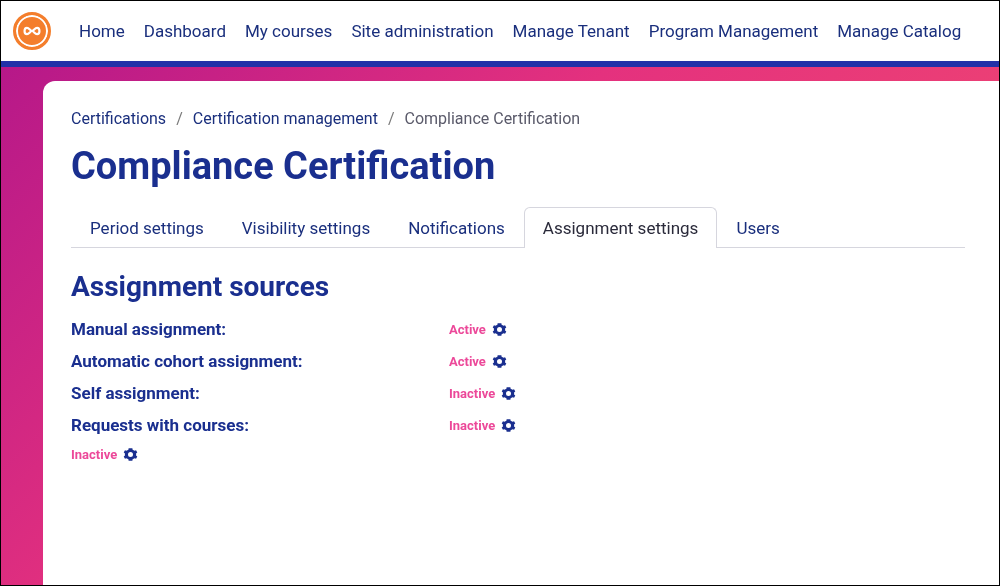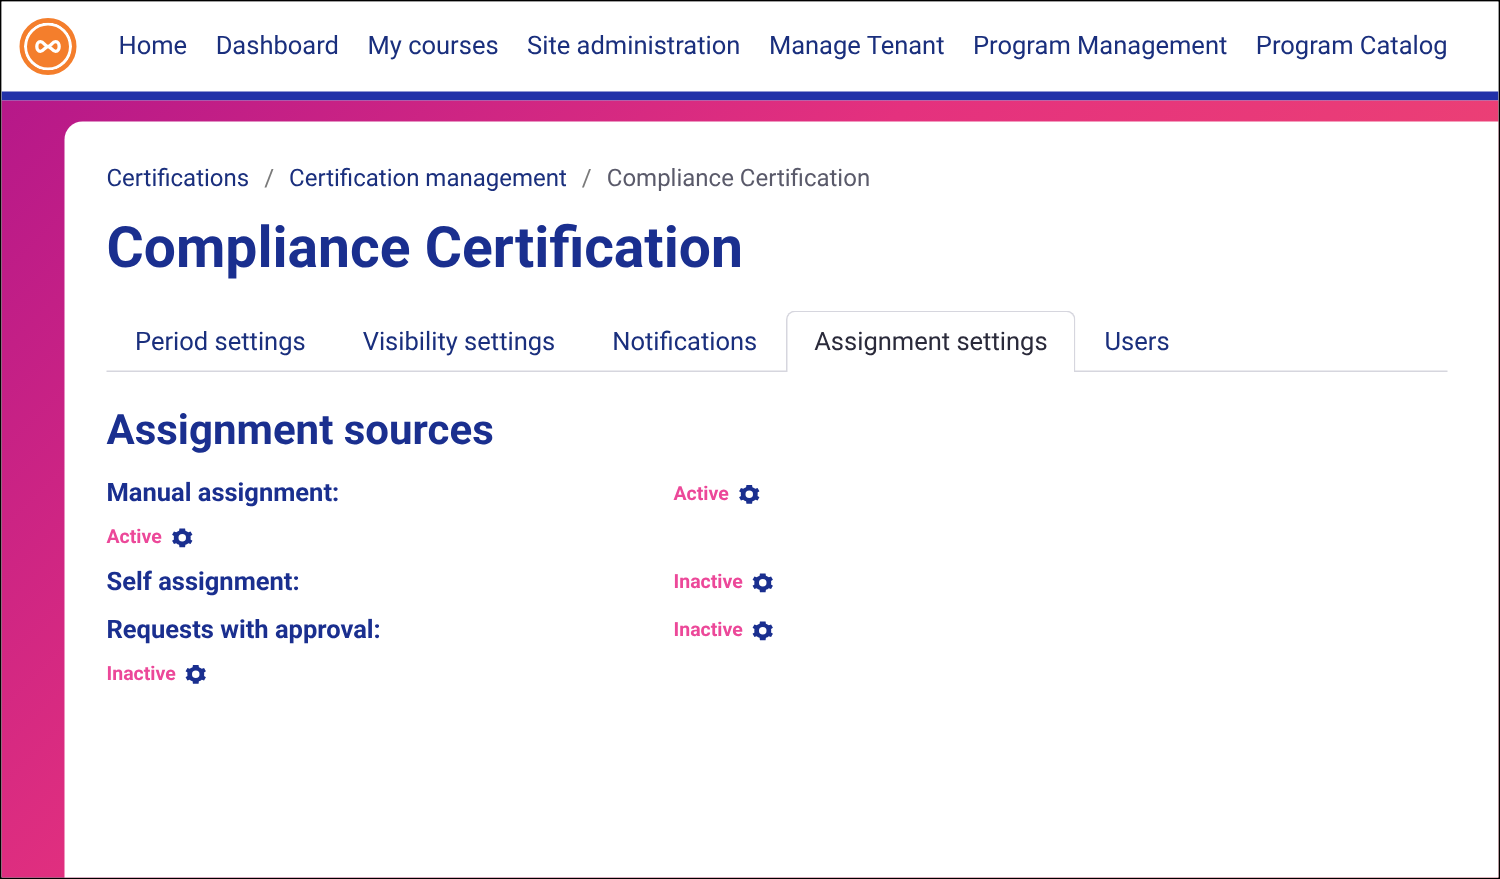--- a/index.html
+++ b/index.html
@@ -143,21 +143,21 @@
       <path d="M6.5 8.5 C3 8.5 3 15.5 6.5 15.5 C9 15.5 10 12 12 12 C14 12 15 15.5 17.5 15.5 C21 15.5 21 8.5 17.5 8.5 C15 8.5 14 12 12 12 C10 12 9 8.5 6.5 8.5 Z" fill="none" stroke="#fff" stroke-width="2.4" stroke-linecap="round"></path>
     </svg>
   </div>
   <nav class="nav">
     <a class="nav-item">Home</a>
     <a class="nav-item">Dashboard</a>
     <a class="nav-item">My courses</a>
     <a class="nav-item">Site administration</a>
     <a class="nav-item">Manage Tenant</a>
     <a class="nav-item">Program Management</a>
-    <a class="nav-item">Program Catalog</a>
+    <a class="nav-item">Manage Catalog</a>
   </nav>
 </div>
 
 <div class="gradient-bg">
   <div class="card">
 
     <div class="breadcrumb">
       <a>Certifications</a>
       <span class="breadcrumb-sep">/</span>
       <a>Certification management</a>
@@ -181,40 +181,41 @@
       <span class="source-label">Manual assignment:</span>
       <span class="source-status">Active</span>
       <span class="gear">
         <svg viewBox="0 0 24 24">
             <path fill="#1a2f8f" d="M12 8a4 4 0 1 0 0 8 4 4 0 0 0 0-8zm9 4c0 .6-.05 1.2-.15 1.77l2 1.56-2 3.46-2.35-.95c-.92.74-1.98 1.3-3.13 1.64L15 22h-6l-.37-2.52a8.9 8.9 0 0 1-3.13-1.64l-2.35.95-2-3.46 2-1.56C3.05 13.2 3 12.6 3 12s.05-1.2.15-1.77l-2-1.56 2-3.46 2.35.95c.92-.74 1.98-1.3 3.13-1.64L9 2h6l.37 2.52c1.15.34 2.21.9 3.13 1.64l2.35-.95 2 3.46-2 1.56c.1.57.15 1.17.15 1.77z"></path>
           </svg>
       </span>
     </div>
 
     <div class="source-row">
+      <span class="source-label">Automatic cohort assignment:</span>
       <span class="source-status">Active</span>
       <span class="gear">
         <svg viewBox="0 0 24 24">
             <path fill="#1a2f8f" d="M12 8a4 4 0 1 0 0 8 4 4 0 0 0 0-8zm9 4c0 .6-.05 1.2-.15 1.77l2 1.56-2 3.46-2.35-.95c-.92.74-1.98 1.3-3.13 1.64L15 22h-6l-.37-2.52a8.9 8.9 0 0 1-3.13-1.64l-2.35.95-2-3.46 2-1.56C3.05 13.2 3 12.6 3 12s.05-1.2.15-1.77l-2-1.56 2-3.46 2.35.95c.92-.74 1.98-1.3 3.13-1.64L9 2h6l.37 2.52c1.15.34 2.21.9 3.13 1.64l2.35-.95 2 3.46-2 1.56c.1.57.15 1.17.15 1.77z"></path>
           </svg>
       </span>
     </div>
 
     <div class="source-row">
       <span class="source-label">Self assignment:</span>
       <span class="source-status">Inactive</span>
       <span class="gear">
         <svg viewBox="0 0 24 24">
             <path fill="#1a2f8f" d="M12 8a4 4 0 1 0 0 8 4 4 0 0 0 0-8zm9 4c0 .6-.05 1.2-.15 1.77l2 1.56-2 3.46-2.35-.95c-.92.74-1.98 1.3-3.13 1.64L15 22h-6l-.37-2.52a8.9 8.9 0 0 1-3.13-1.64l-2.35.95-2-3.46 2-1.56C3.05 13.2 3 12.6 3 12s.05-1.2.15-1.77l-2-1.56 2-3.46 2.35.95c.92-.74 1.98-1.3 3.13-1.64L9 2h6l.37 2.52c1.15.34 2.21.9 3.13 1.64l2.35-.95 2 3.46-2 1.56c.1.57.15 1.17.15 1.77z"></path>
           </svg>
       </span>
     </div>
 
     <div class="source-row">
-      <span class="source-label">Requests with approval:</span>
+      <span class="source-label">Requests with courses:</span>
       <span class="source-status">Inactive</span>
       <span class="gear">
         <svg viewBox="0 0 24 24">
             <path fill="#1a2f8f" d="M12 8a4 4 0 1 0 0 8 4 4 0 0 0 0-8zm9 4c0 .6-.05 1.2-.15 1.77l2 1.56-2 3.46-2.35-.95c-.92.74-1.98 1.3-3.13 1.64L15 22h-6l-.37-2.52a8.9 8.9 0 0 1-3.13-1.64l-2.35.95-2-3.46 2-1.56C3.05 13.2 3 12.6 3 12s.05-1.2.15-1.77l-2-1.56 2-3.46 2.35.95c.92-.74 1.98-1.3 3.13-1.64L9 2h6l.37 2.52c1.15.34 2.21.9 3.13 1.64l2.35-.95 2 3.46-2 1.56c.1.57.15 1.17.15 1.77z"></path>
           </svg>
       </span>
     </div>
 
     <div class="source-row">
       <span class="source-status">Inactive</span>

